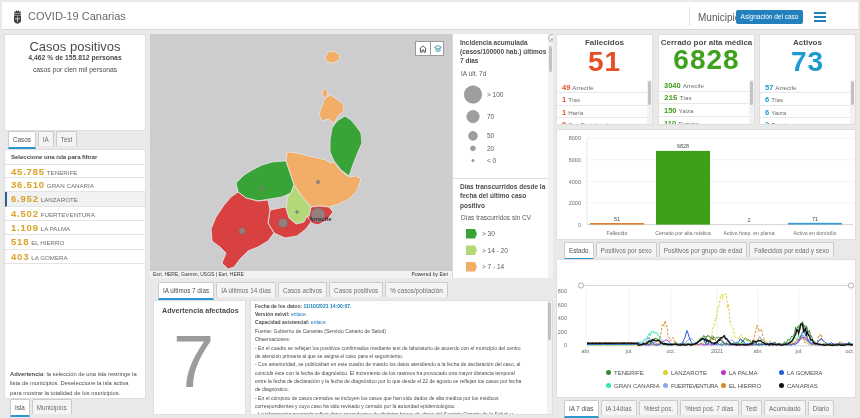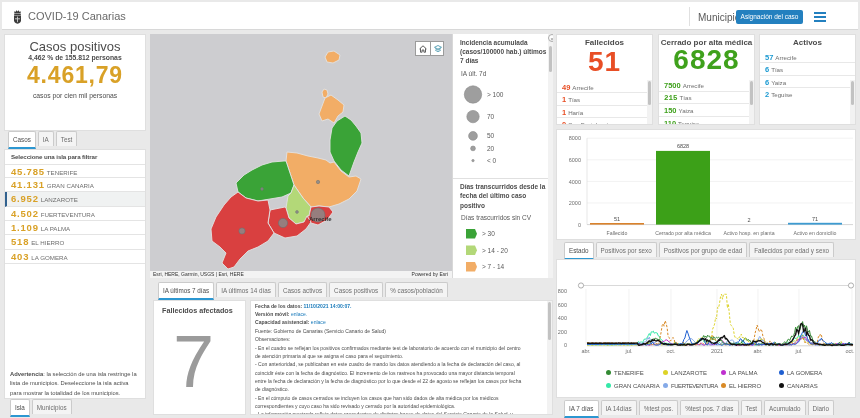--- a/index.html
+++ b/index.html
@@ -30,32 +30,31 @@
   <div class="abs" style="left:812px; top:10px; width:12px;">
     <div style="height:1.8px; background:#2380bf; margin-bottom:2.2px;"></div>
     <div style="height:1.8px; background:#2380bf; margin-bottom:2.2px;"></div>
     <div style="height:1.8px; background:#2380bf;"></div>
   </div>
 </div>
 
 <div class="card" style="left:4px; top:34px; width:142px; height:97px; text-align:center;">
   <div style="font-size:13px; color:#4c4c4c; margin-top:4px;">Casos positivos</div>
   <div style="font-size:6.8px; font-weight:bold; line-height:8px;">4,462&nbsp;% de 155.812 personas</div>
-  <div class="num-orange" style="font-size:23px; line-height:26px;">4.461,79</div>
   <div style="font-size:6.8px; line-height:8px; margin-top:4px;">casos por cien mil personas</div>
 </div>
 <div class="abs" style="left:8px; top:131px; height:14px; white-space:nowrap;">
   <span class="tab act">Casos</span><span class="tab">IA</span><span class="tab">Test</span>
 </div>
 
 <div class="card" style="left:4px; top:149px; width:142px; height:250px;">
   <div style="font-size:6.2px; font-weight:bold; padding:3px 6px 3.5px 6px; letter-spacing:-0.1px;">Seleccione una isla para filtrar</div>
   <div id="islas" style="font-size:7px;">
     <div class="isla" style="border-top:1px solid #e4e4e4; border-bottom:1px solid #e4e4e4; padding:2.2px 6px; height:14.35px;"><span class="num-orange" style="font-size:9.5px; line-height:10px;">45.785</span> <span class="grey" style="font-size:6.2px;">TENERIFE</span></div>
-    <div class="isla" style="border-bottom:1px solid #e4e4e4; padding:2.2px 6px; height:14.35px;"><span class="num-orange" style="font-size:9.5px; line-height:10px;">41.131</span> <span class="grey" style="font-size:6.2px;">GRAN CANARIA</span></div>
+    <div class="isla" style="border-bottom:1px solid #e4e4e4; padding:2.2px 6px; height:14.35px;"><span class="num-orange" style="font-size:9.5px; line-height:10px;">36.510</span> <span class="grey" style="font-size:6.2px;">GRAN CANARIA</span></div>
     <div class="isla" style="border-bottom:1px solid #e4e4e4; padding:2.2px 6px 2.2px 4px; height:14.35px; background:#f0f2f2; border-left:2.5px solid #31618e;"><span class="num-orange" style="font-size:9.5px; line-height:10px;">6.952</span> <span class="grey" style="font-size:6.2px;">LANZAROTE</span></div>
     <div class="isla" style="border-bottom:1px solid #e4e4e4; padding:2.2px 6px; height:14.35px;"><span class="num-orange" style="font-size:9.5px; line-height:10px;">4.502</span> <span class="grey" style="font-size:6.2px;">FUERTEVENTURA</span></div>
     <div class="isla" style="border-bottom:1px solid #e4e4e4; padding:2.2px 6px; height:14.35px;"><span class="num-orange" style="font-size:9.5px; line-height:10px;">1.109</span> <span class="grey" style="font-size:6.2px;">LA PALMA</span></div>
     <div class="isla" style="border-bottom:1px solid #e4e4e4; padding:2.2px 6px; height:14.35px;"><span class="num-orange" style="font-size:9.5px; line-height:10px;">518</span> <span class="grey" style="font-size:6.2px;">EL HIERRO</span></div>
     <div class="isla" style="border-bottom:1px solid #e4e4e4; padding:2.2px 6px; height:14.35px;"><span class="num-orange" style="font-size:9.5px; line-height:10px;">403</span> <span class="grey" style="font-size:6.2px;">LA GOMERA</span></div>
   </div>
   <div style="position:absolute; left:5px; top:219px; width:280px; font-size:11.6px; line-height:18.8px; color:#4c4c4c; white-space:nowrap; transform:scale(0.5); transform-origin:top left;"><b>Advertencia</b>: la selección de una isla restringe la<br>lista de municipios. Deseleccione la isla activa<br>para mostrar la totalidad de los municipios.</div>
 </div>
 <div class="abs" style="left:10px; top:399px; height:14px; white-space:nowrap;">
   <span class="tab act">Isla</span><span class="tab">Municipios</span>
@@ -138,21 +137,21 @@
       <div class="abs" style="right:1px; top:12px; width:3px; height:26px; background:#c2c2c2; border-radius:2px;"></div>
     </div>
     <div class="abs" style="right:-3px; top:0px; width:8px; height:8px; background:#fdfdfd; border:1px solid #ababab; border-radius:50%; font-size:6px; line-height:8px; text-align:center; color:#8a8a8a;">×</div>
   </div>
 </div>
 <div class="abs" style="left:158px; top:282px; height:14px; white-space:nowrap;">
   <span class="tab act">IA últimos 7 días</span><span class="tab">IA últimos 14 días</span><span class="tab">Casos activos</span><span class="tab">Casos positivos</span><span class="tab">% casos/población</span>
 </div>
 
 <div class="card" style="left:153px; top:300px; width:93px; height:115px;">
-  <div style="font-size:7.2px; font-weight:bold; padding:5px 0 0 8px; white-space:nowrap;">Fallecidos afectados</div>
+  <div style="font-size:7.2px; font-weight:bold; padding:5px 0 0 8px; white-space:nowrap;">Advertencia afectados</div>
   <div class="abs" style="left:0; top:24px; width:79px; font-size:74px; color:#9b9b9b; text-align:center; line-height:74px;">7</div>
 </div>
 <div class="card" style="left:250px; top:300px; width:303px; height:115px; overflow:hidden;">
   <div style="position:absolute; left:4px; top:1px; width:580px; font-size:10.1px; line-height:16.7px; color:#4c4c4c; white-space:nowrap; transform:scale(0.5); transform-origin:top left;">
     <b>Fecha de los datos: <span style="color:#1779ba;">11/10/2021 14:00:07.</span></b><br>
     <b>Versión móvil:</b> <span style="color:#1779ba;">enlace.</span><br>
     <b>Capacidad asistencial:</b> <span style="color:#1779ba;">enlace</span><br>
     Fuente: Gobierno de Canarias (Servicio Canario de Salud)<br>
     Observaciones:<br>
     - En el cuadro se reflejan los positivos confirmados mediante test de laboratorio de acuerdo con el municipio del centro<br>
@@ -180,31 +179,32 @@
     <div style="padding:2px 5px; height:12.5px;"><b style="color:#e84e25; font-size:7.5px;">0</b> <span class="grey" style="font-size:6.2px;">San Bartolomé</span></div>
   </div>
   <div class="abs" style="right:0; top:45px; width:5px; height:46px; background:#f2f2f2;">
     <div class="abs" style="right:1px; top:1px; width:3px; height:24px; background:#c2c2c2; border-radius:2px;"></div>
   </div>
 </div>
 <div class="card" style="left:658px; top:34px; width:97px; height:91px; overflow:hidden;">
   <div style="font-size:8px; font-weight:bold; text-align:center; margin-top:3px;">Cerrado por alta médica</div>
   <div style="font-size:28px; font-weight:bold; color:#3fa11c; text-align:center; line-height:30px; letter-spacing:1px; margin-top:-2px;">6828</div>
   <div style="font-size:7px; margin-top:4px;">
-    <div style="padding:2px 5px; height:12.5px; border-bottom:1px solid #e8e8e8;"><b style="color:#3fa11c; font-size:7.5px;">7500</b> <span class="grey" style="font-size:6.2px;">Arrecife</span></div>
+    <div style="padding:2px 5px; height:12.5px; border-bottom:1px solid #e8e8e8;"><b style="color:#3fa11c; font-size:7.5px;">3040</b> <span class="grey" style="font-size:6.2px;">Arrecife</span></div>
     <div style="padding:2px 5px; height:12.5px; border-bottom:1px solid #e8e8e8;"><b style="color:#3fa11c; font-size:7.5px;font-family:Liberation Mono, monospace;">215</b> <span class="grey" style="font-size:6.2px;">Tías</span></div>
     <div style="padding:2px 5px; height:12.5px; border-bottom:1px solid #e8e8e8;"><b style="color:#3fa11c; font-size:7.5px;">150</b> <span class="grey" style="font-size:6.2px;">Yaiza</span></div>
     <div style="padding:2px 5px; height:12.5px;"><b style="color:#3fa11c; font-size:7.5px;">110</b> <span class="grey" style="font-size:6.2px;">Teguise</span></div>
   </div>
   <div class="abs" style="right:0; top:45px; width:5px; height:46px; background:#f2f2f2;">
     <div class="abs" style="right:1px; top:1px; width:3px; height:24px; background:#c2c2c2; border-radius:2px;"></div>
   </div>
 </div>
 <div class="card" style="left:759px; top:34px; width:97px; height:91px; overflow:hidden;">
   <div style="font-size:8px; font-weight:bold; text-align:center; margin-top:3px;">Activos</div>
+  <div style="font-size:28px; font-weight:bold; color:#1b9ad2; text-align:center; line-height:30px; letter-spacing:1px;">73</div>
   <div style="font-size:7px; margin-top:3.5px;">
     <div style="padding:2px 5px; height:12.5px; border-bottom:1px solid #e8e8e8;"><b style="color:#1b9ad2; font-size:7.5px;">57</b> <span class="grey" style="font-size:6.2px;">Arrecife</span></div>
     <div style="padding:2px 5px; height:12.5px; border-bottom:1px solid #e8e8e8;"><b style="color:#1b9ad2; font-size:7.5px;">6</b> <span class="grey" style="font-size:6.2px;">Tías</span></div>
     <div style="padding:2px 5px; height:12.5px; border-bottom:1px solid #e8e8e8;"><b style="color:#1b9ad2; font-size:7.5px;">6</b> <span class="grey" style="font-size:6.2px;">Yaiza</span></div>
     <div style="padding:2px 5px; height:12.5px;"><b style="color:#1b9ad2; font-size:7.5px;">2</b> <span class="grey" style="font-size:6.2px;">Teguise</span></div>
   </div>
   <div class="abs" style="right:0; top:45px; width:5px; height:46px; background:#f2f2f2;">
     <div class="abs" style="right:1px; top:1px; width:3px; height:24px; background:#c2c2c2; border-radius:2px;"></div>
   </div>
 </div>

